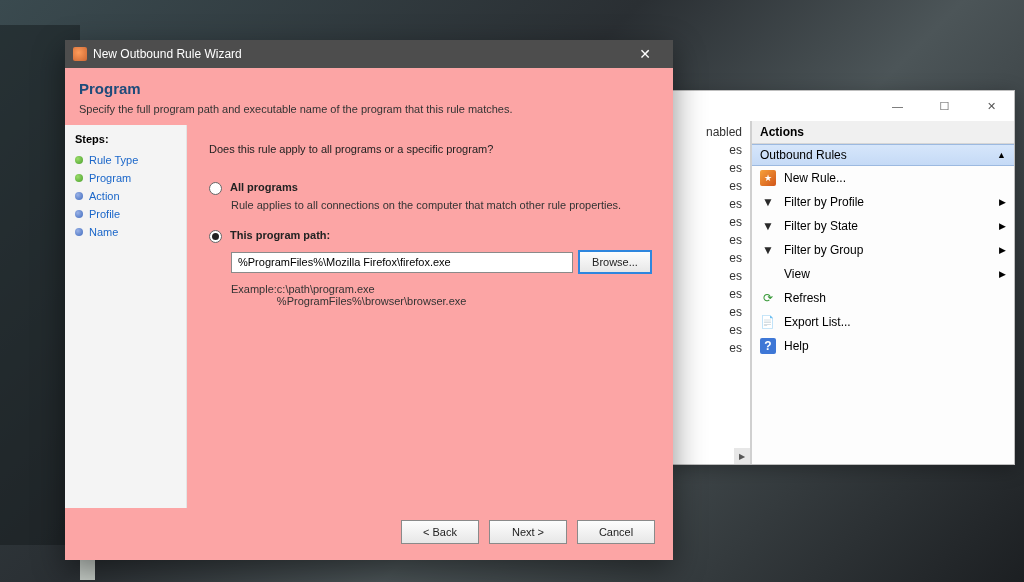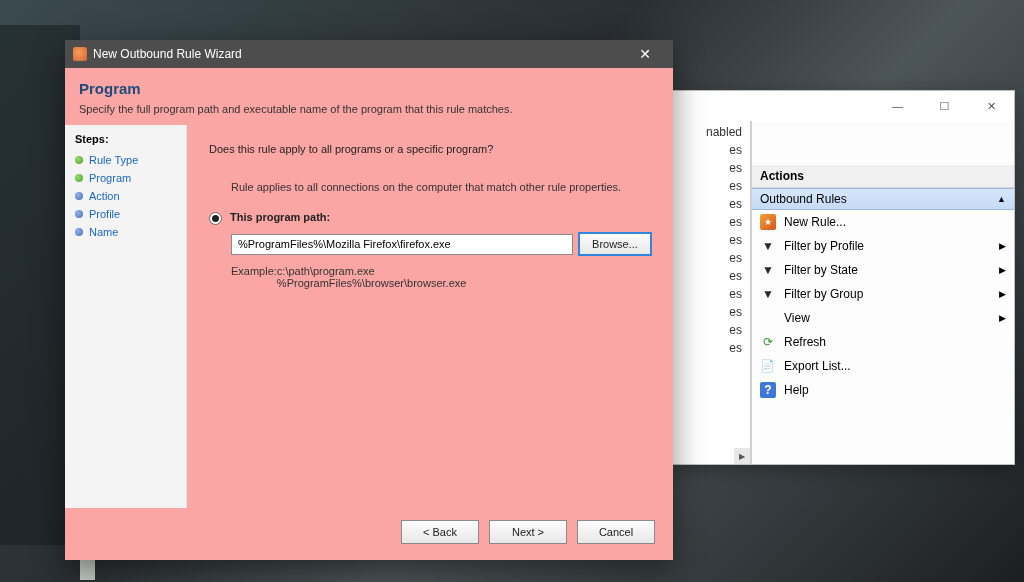--- a/index.html
+++ b/index.html
@@ -21,21 +21,21 @@
   .mgmt-titlebar { height:30px; display:flex; justify-content:flex-end; align-items:center; gap:2px; }
   .mgmt-btn { width:45px; height:28px; display:flex; align-items:center; justify-content:center; color:#555; font-size:11px; }
   .mgmt-body { display:flex; height:calc(100% - 30px); }
 
   
   .rules-sliver { width:80px; border-right:1px solid #d0d0d0; padding:4px 0; position:relative;}
   .rules-sliver-row { height:18px; text-align:right; padding-right:8px; font-size:12px; color:#333; }
   .rules-sliver-scroll { position:absolute; bottom:0; right:0; width:16px; height:16px; background:#e7e7e7; display:flex; align-items:center; justify-content:center; font-size:8px; color:#555;}
 
   .actions-pane { flex:1; border-left:1px solid #d0d0d0; background:#fdfdfd; font-size:12px; }
-  .actions-hdr { background:#f0f0f0; padding:4px 8px; font-weight:600; border-bottom:1px solid #d6d6d6;margin-top:44px;}
+  .actions-hdr { background:#f0f0f0; padding:4px 8px; font-weight:600; border-bottom:1px solid #d6d6d6;}
   .actions-section { background:linear-gradient(#d6e6fb,#c5daf6); padding:3px 8px; border:1px solid #9cb9e0; border-left:none; border-right:none; display:flex; justify-content:space-between; align-items:center;}
   .actions-item { padding:4px 8px; display:flex; align-items:center; gap:8px; cursor:default; }
   .actions-item .arrow { margin-left:auto; font-size:9px;}
   .ico { width:16px; height:16px; display:inline-flex; align-items:center; justify-content:center; font-size:12px; }
   .ico-rule { background:linear-gradient(135deg,#f7a13a,#d1551a); border-radius:2px; color:#fff; font-size:9px;}
   .ico-filter { color:#2a2a2a; }
   .ico-refresh { color:#3a9a3a; }
   .ico-export { color:#4a7e3d; }
   .ico-help { background:#3e77d6; color:#fff; border-radius:2px; font-weight:bold;}
 
@@ -181,20 +181,24 @@
           <span>Profile</span>
         </div>
       <div class="wiz-step">
           <span class="step-bullet bul-pending"></span>
           <span>Name</span>
         </div>
     </div>
     <div class="wiz-content">
       <div class="wiz-q">Does this rule apply to all programs or a specific program?</div>
 
+      <div class="radio-row">
+        <span class="radio"></span>
+        <span class="radio-label">All programs</span>
+      </div>
       <div class="radio-sub">Rule applies to all connections on the computer that match other rule properties.</div>
 
       <div class="radio-row">
         <span class="radio sel"></span>
         <span class="radio-label">This program path:</span>
       </div>
       <div class="path-row">
         <input class="path-input" value="%ProgramFiles%\Mozilla Firefox\firefox.exe" style="">
         <button class="btn focus">Browse...</button>
       </div>

